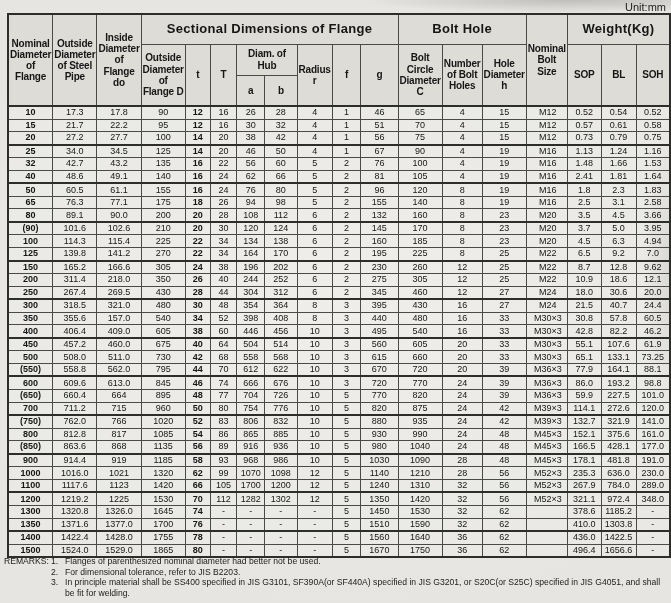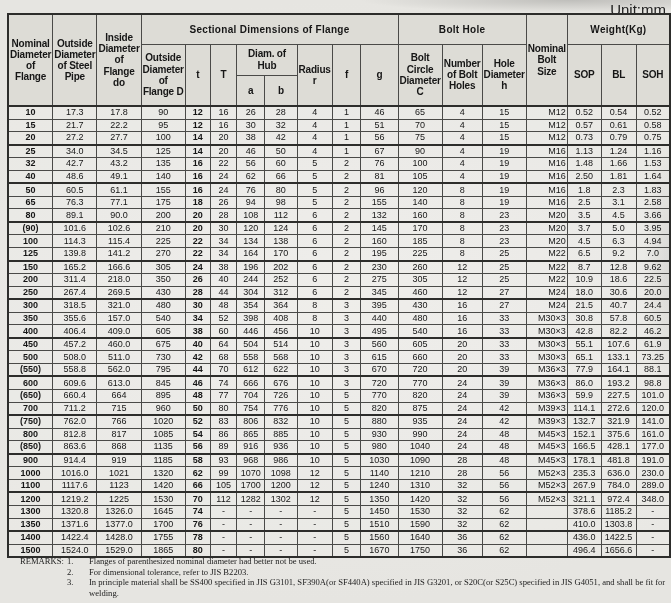--- a/index.html
+++ b/index.html
@@ -2,39 +2,39 @@
 <html><head>
 <meta charset="utf-8">
 <style>
   html,body{margin:0;padding:0;width:671px;height:603px;overflow:hidden;
     background:#e9e8e4;font-family:"Liberation Sans",sans-serif;color:#1c1c1c;}
   #page{position:relative;width:671px;height:603px;
     background:
       radial-gradient(ellipse 300px 18px at 85% 0%, rgba(90,90,88,.28), rgba(0,0,0,0) 70%),
       radial-gradient(ellipse 40px 200px at 100% 45%, rgba(120,120,118,.18), rgba(0,0,0,0) 70%),
       radial-gradient(ellipse 500px 300px at 50% 50%, #edecE8, #e6e5e1);}
-  #unit-label{position:absolute;top:1px;right:5px;font-size:15px;color:#222;}
+  #unit-label{position:absolute;top:1px;right:5px;font-size:11px;color:#222;}
   table{position:absolute;left:7px;top:13px;border-collapse:collapse;table-layout:fixed;}
   th,td{border:1px solid #4a4a48;overflow:hidden;white-space:normal;}
   thead th{background:#dddcd6;font-weight:bold;font-size:10px;line-height:1.12;
     text-align:center;vertical-align:middle;padding:1px 1px;letter-spacing:-0.2px;color:#161616;}
-  thead th.grp{font-size:10px;letter-spacing:.3px;margin-left:25px;}
+  thead th.grp{font-size:13px;letter-spacing:.3px;margin-left:25px;}
   thead{border-bottom:2px solid #2d2d2b;}
   table{border:2px solid #2d2d2b;}
   tbody td{font-size:9px;height:11.55px;line-height:11px;text-align:center;
     padding:0 1px;background:rgba(255,255,255,0.12);color:#161616;}
   tbody td.c0{font-weight:bold;}
   tbody td.c4{font-weight:bold;}
-  tbody td.c14{text-align:right;padding-left:3px;}
+  tbody td.c14{text-align:center;padding-left:3px;}
   tbody tr.group-start td{border-top:2px solid #2d2d2b;}
-  #remarks{position:absolute;left:20px;top:556px;font-size:8.6px;line-height:10.6px;color:#222;font-family:Liberation Serif, serif;}
+  #remarks{position:absolute;left:4px;top:556px;font-size:8.6px;line-height:10.6px;color:#222;}
   .remark-row{display:flex;}
   .remark-label{width:47px;flex:0 0 47px;}
   .remark-num{width:14px;flex:0 0 14px;text-align:left;}
-  .remark-text{flex:1;max-width:596px;margin-left:8px;}
+  .remark-text{flex:1;max-width:596px;}
 </style>
 </head>
 <body>
 
 <div id="page">
 
   <div id="unit-label">Unit:mm</div>
 
   <table>
     <colgroup>
@@ -197,21 +197,21 @@
           <td class="c5">24</td>
           <td class="c6">62</td>
           <td class="c7">66</td>
           <td class="c8">5</td>
           <td class="c9">2</td>
           <td class="c10">81</td>
           <td class="c11">105</td>
           <td class="c12">4</td>
           <td class="c13">19</td>
           <td class="c14">M16</td>
-          <td class="c15">2.50</td>
+          <td class="c15">2.41</td>
           <td class="c16">1.81</td>
           <td class="c17">1.64</td>
         </tr>
         <tr class="group-start">
           <td class="c0">50</td>
           <td class="c1">60.5</td>
           <td class="c2">61.1</td>
           <td class="c3">155</td>
           <td class="c4">16</td>
           <td class="c5">24</td>
@@ -359,21 +359,21 @@
           <td class="c7">252</td>
           <td class="c8">6</td>
           <td class="c9">2</td>
           <td class="c10">275</td>
           <td class="c11">305</td>
           <td class="c12">12</td>
           <td class="c13">25</td>
           <td class="c14">M22</td>
           <td class="c15">10.9</td>
           <td class="c16">18.6</td>
-          <td class="c17">22.5</td>
+          <td class="c17">12.1</td>
         </tr>
         <tr>
           <td class="c0">250</td>
           <td class="c1">267.4</td>
           <td class="c2">269.5</td>
           <td class="c3">430</td>
           <td class="c4">28</td>
           <td class="c5">44</td>
           <td class="c6">304</td>
           <td class="c7">312</td>

